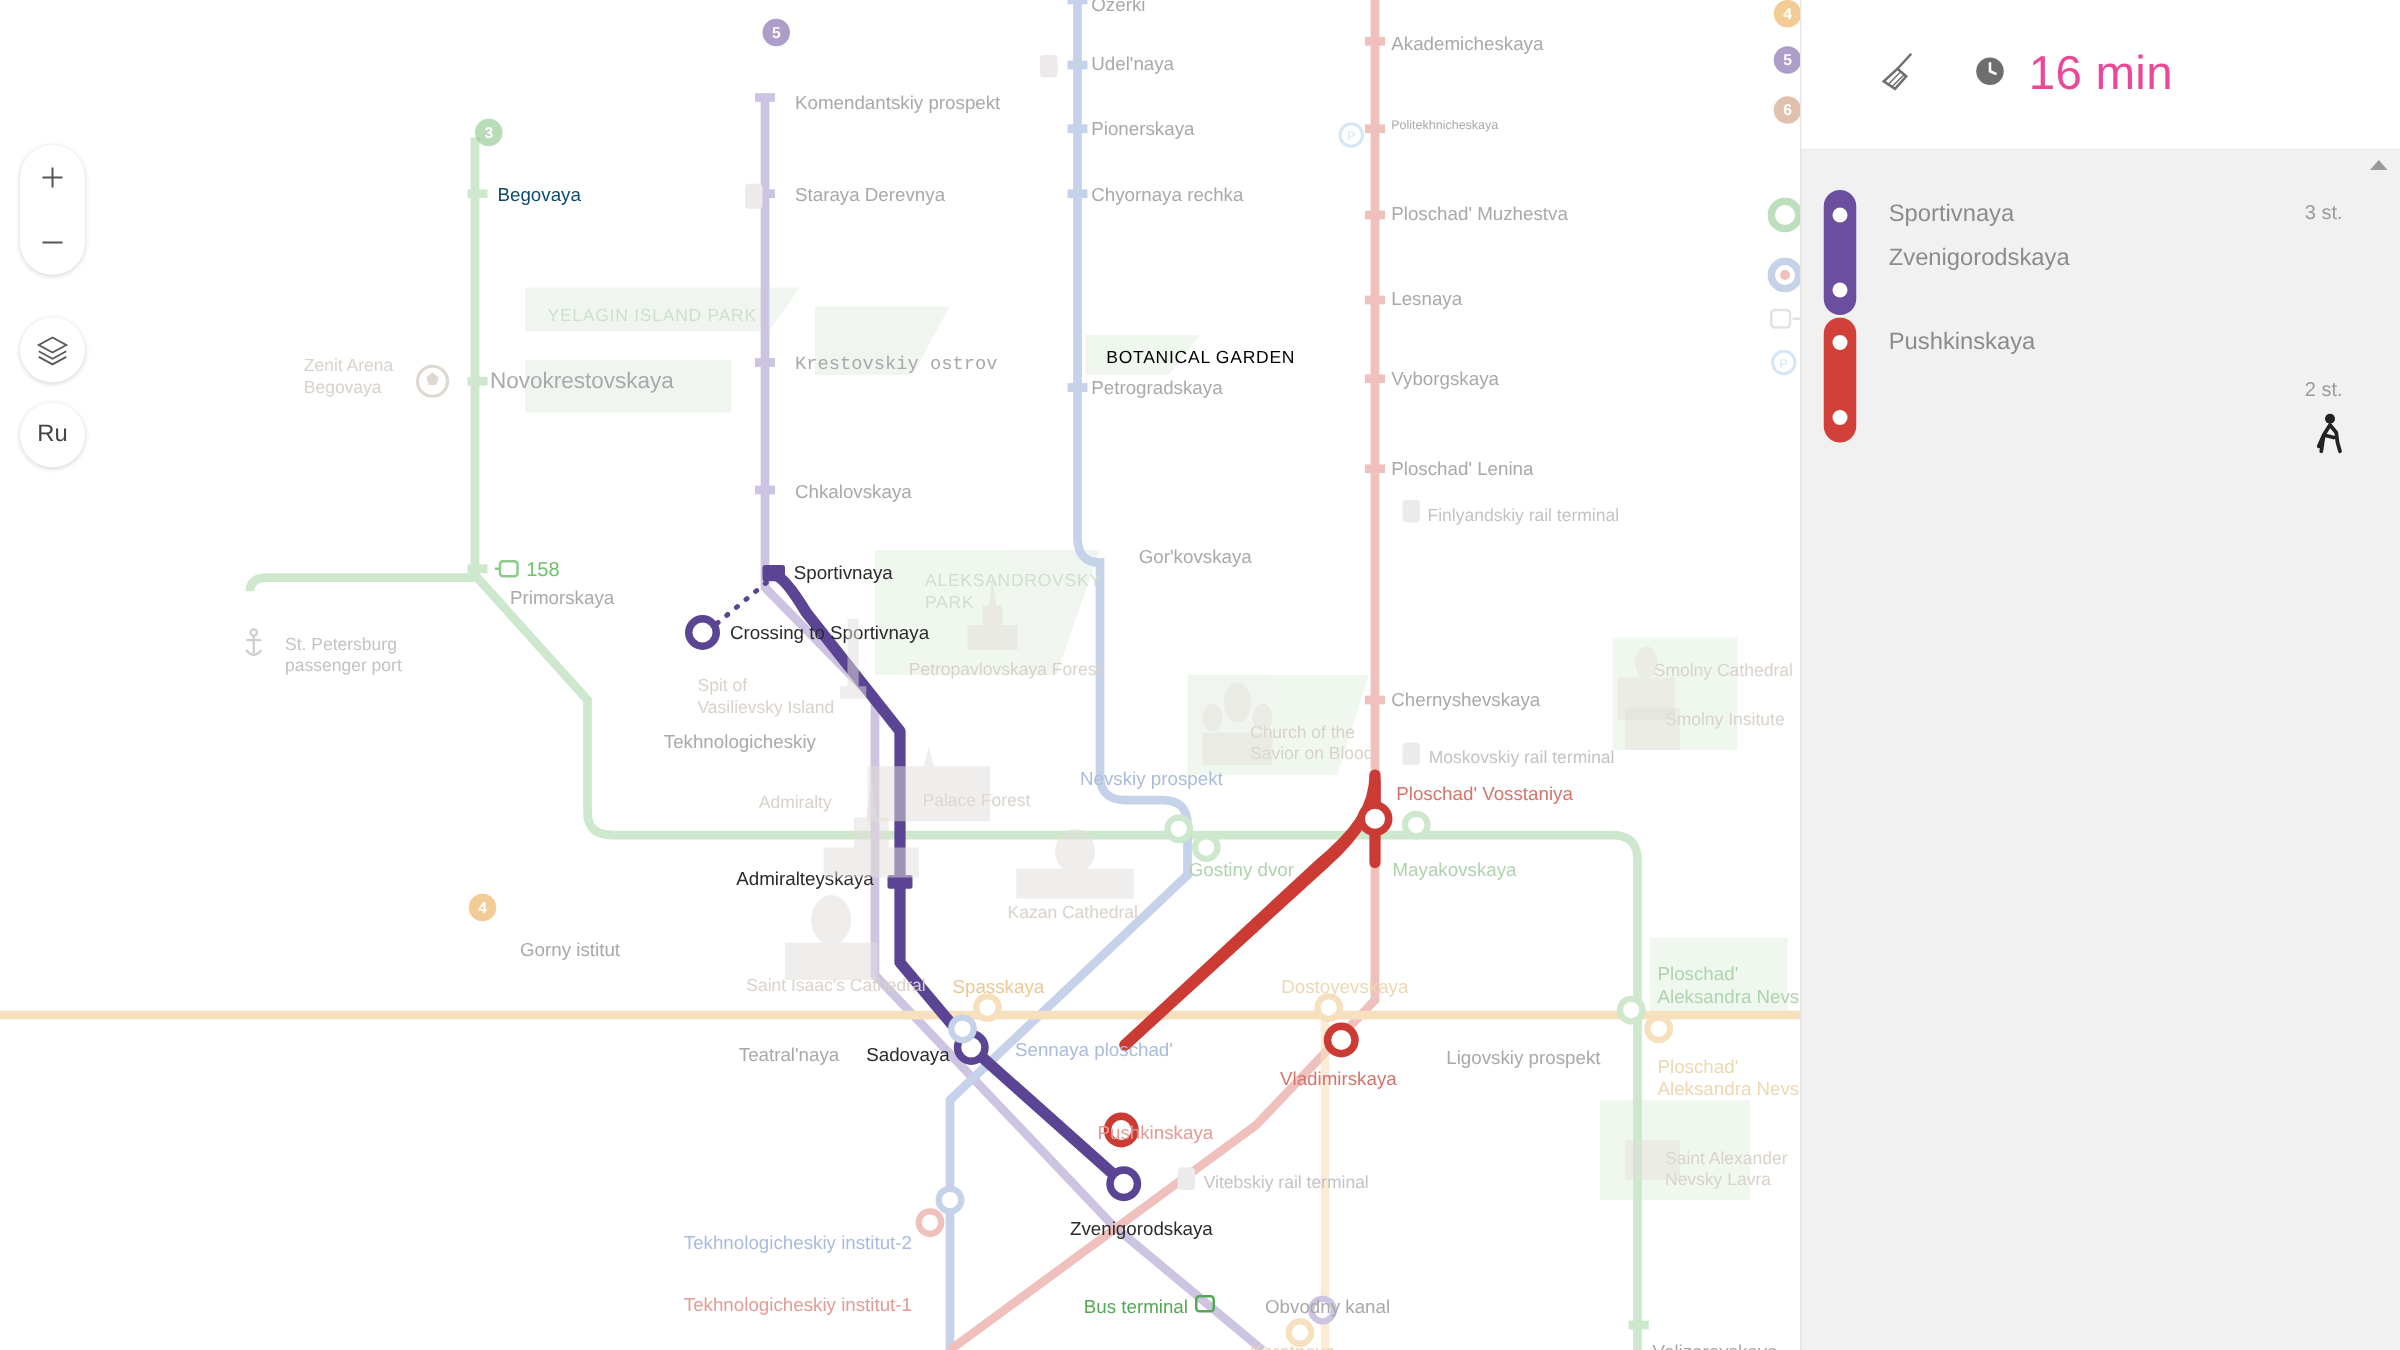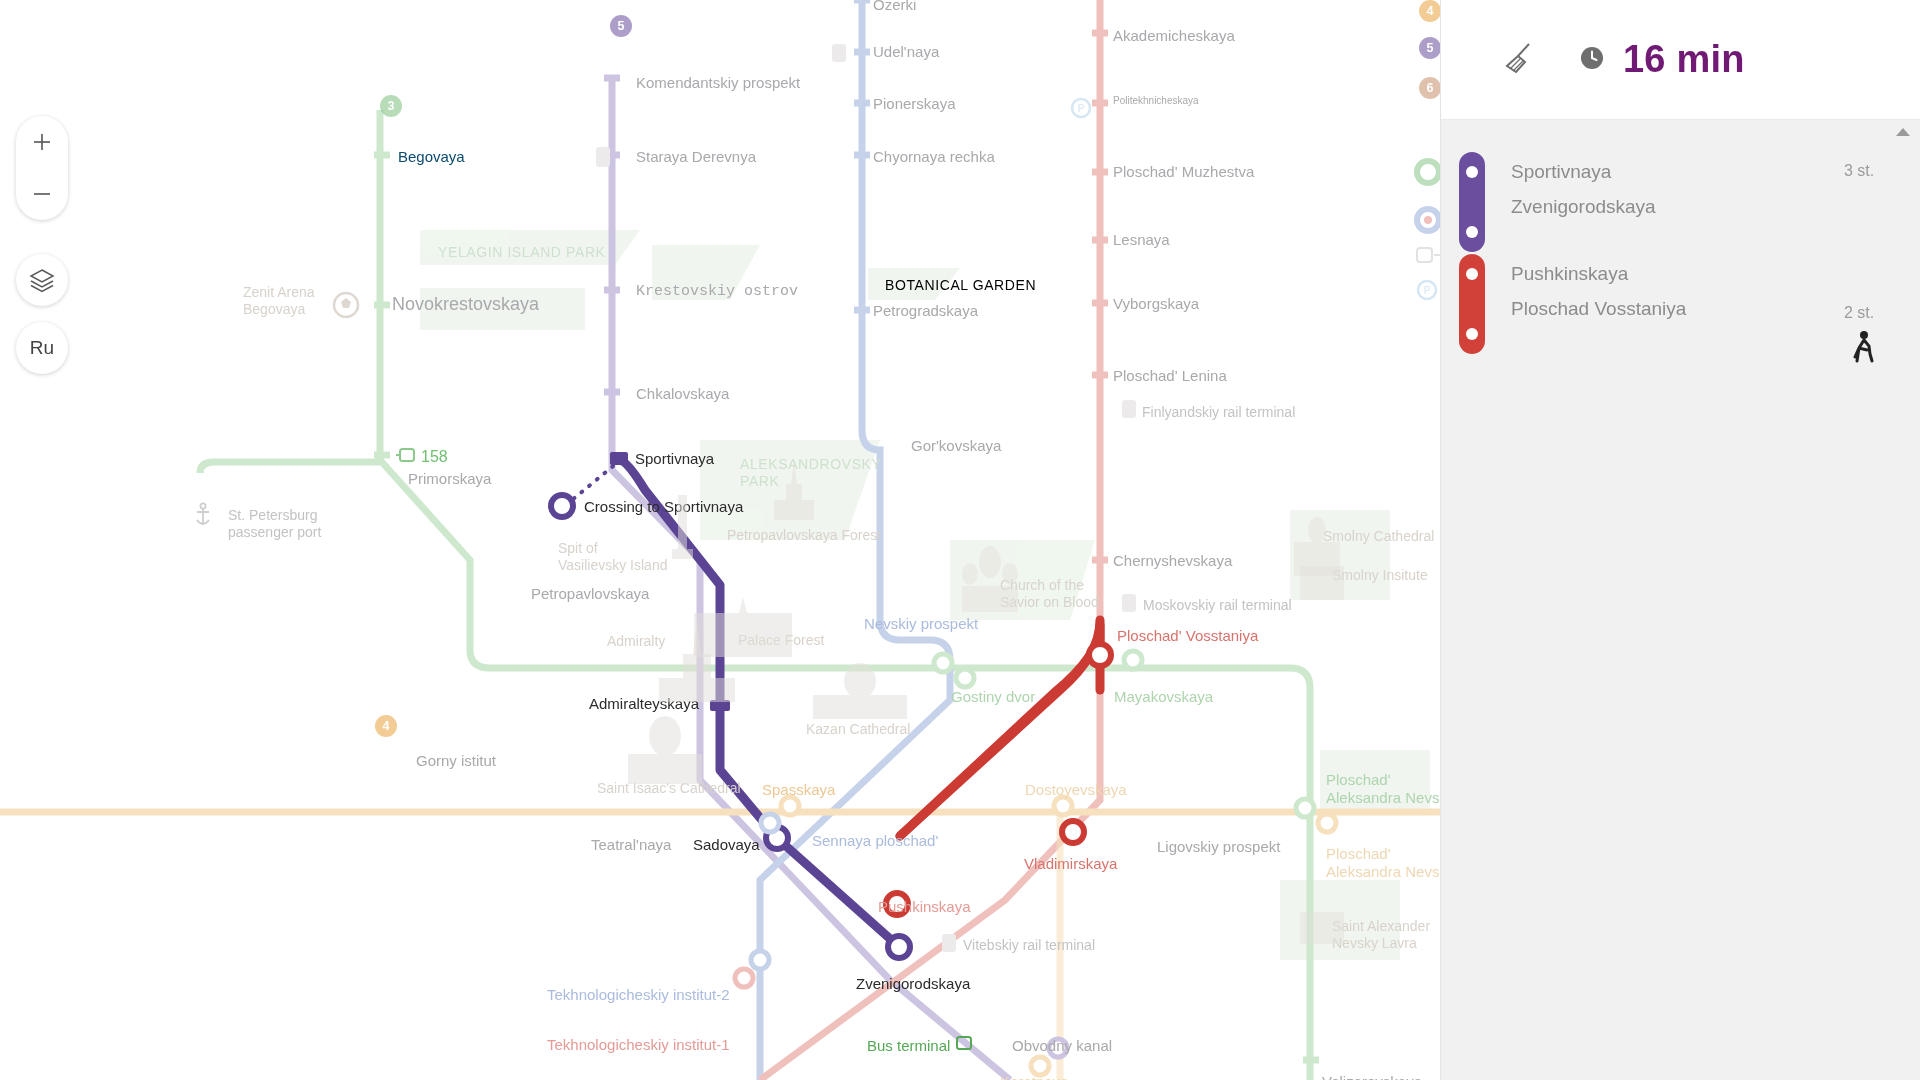--- a/index.html
+++ b/index.html
@@ -68,21 +68,21 @@
     border-left: 1px solid #e4e4e4;
   }
   #panel-header {
     position: relative; height: 120px; background: #ffffff;
     display: flex; align-items: center; padding-left: 58px;
     border-bottom: 1px solid #eaeaea;
   }
   #broom-icon { margin-right: 40px; cursor: pointer; }
   #clock-icon { margin-right: 18px; }
   #duration {
-    font-size: 38px; color: #701a75; font-weight: 700;
+    font-size: 38px; color: #ec4899; font-weight: 400;
     font-family: "Liberation Sans", sans-serif; letter-spacing: .2px;
   }
   #panel-body { position: relative; height: 960px; }
   #scroll-up-arrow {
     position: absolute; right: 10px; top: 8px;
     width: 0; height: 0;
     border-left: 7px solid transparent; border-right: 7px solid transparent;
     border-bottom: 8px solid #9a9a9a; cursor: pointer;
   }
   #route-list { position: relative; padding: 32px 0 0 0; }
@@ -259,21 +259,21 @@
         <div class="lbl" style="left: 636px; top: 283px; font-size: 15px;;color:#a9a9ad;font-family:Liberation Mono, monospace;">Krestovskiy ostrov</div>
         <div class="lbl" style="left: 873px; top: 302px; font-size: 15px;;color:#a9a9ad;">Petrogradskaya</div>
         <div class="lbl" style="left: 1113px; top: 295px; font-size: 15px;;color:#a9a9ad;">Vyborgskaya</div>
         <div class="lbl" style="left: 392px; top: 294px; font-size: 18px;;color:#a9a9ad;">Novokrestovskaya</div>
         <div class="lbl" style="left: 636px; top: 385px; font-size: 15px;;color:#a9a9ad;">Chkalovskaya</div>
         <div class="lbl" style="left: 1113px; top: 367px; font-size: 15px;;color:#a9a9ad;">Ploschad' Lenina</div>
         <div class="lbl" style="left: 911px; top: 437px; font-size: 15px;;color:#a9a9ad;">Gor'kovskaya</div>
         <div class="lbl" style="left: 408px; top: 470px; font-size: 15px;;color:#a9a9ad;">Primorskaya</div>
         <div class="lbl" style="left: 635px; top: 450px; font-size: 15px;;color:#2b2b2b;">Sportivnaya</div>
         <div class="lbl" style="left: 584px; top: 498px; font-size: 15px;;color:#2b2b2b;">Crossing to Sportivnaya</div>
-        <div class="lbl" style="left: 531px; top: 585px; font-size: 15px;;color:#a9a9ad;">Petropavlovskaya</div>
+        <div class="lbl" style="left: 531px; top: 585px; font-size: 15px;;color:#a9a9ad;">Tekhnologicheskiy</div>
         <div class="lbl" style="left: 1113px; top: 552px; font-size: 15px;;color:#a9a9ad;">Chernyshevskaya</div>
         <div class="lbl" style="left: 864px; top: 615px; font-size: 15px;;color:#aabbdd;">Nevskiy prospekt</div>
         <div class="lbl" style="left: 1117px; top: 627px; font-size: 15px;;color:#d7736c;">Ploschad' Vosstaniya</div>
         <div class="lbl" style="left: 589px; top: 695px; font-size: 15px;;color:#2b2b2b;">Admiralteyskaya</div>
         <div class="lbl" style="left: 951px; top: 688px; font-size: 15px;;color:#aed4ae;">Gostiny dvor</div>
         <div class="lbl" style="left: 1114px; top: 688px; font-size: 15px;;color:#aed4ae;">Mayakovskaya</div>
         <div class="lbl" style="left: 762px; top: 781px; font-size: 15px;;color:#edc794;">Spasskaya</div>
         <div class="lbl" style="left: 1025px; top: 781px; font-size: 15px;;color:#eed7b2;">Dostoyevskaya</div>
         <div class="lbl" style="left: 1326px; top: 771px; font-size: 15px;;color:#aed4ae;">Ploschad'
 Aleksandra Nevskogo</div>
@@ -489,21 +489,20 @@
         </div>
 
         <div class="route-leg" style="margin-top:30px;">
           <div class="leg-bar">
             <div class="leg-pill" id="pill2" style="top: 0px; height: 100px; background: rgb(210, 64, 58);"></div>
             <div class="leg-dot" style="top:14px;"></div>
             <div class="leg-dot" style="top:74px;"></div>
           </div>
           <div class="leg-names">
             <div class="leg-name">Pushkinskaya</div>
-            <div class="leg-name">Ploschad Vosstaniya</div>
           </div>
           <div class="leg-right" style="top:50px;">
             <span class="leg-stops">2 st.</span>
           </div>
         </div>
 
         <span id="walk-icon">
           <svg width="30" height="34" viewBox="0 0 30 34">
             <circle cx="16" cy="5" r="4" fill="#222"></circle>
             <path d="M16 10 L11 18 L7 27 M16 10 L21 16 L22 24 M11 18 L19 20 M11 18 L9 31 M22 24 L24 31" stroke="#222" stroke-width="3" fill="none" stroke-linecap="round"></path>

